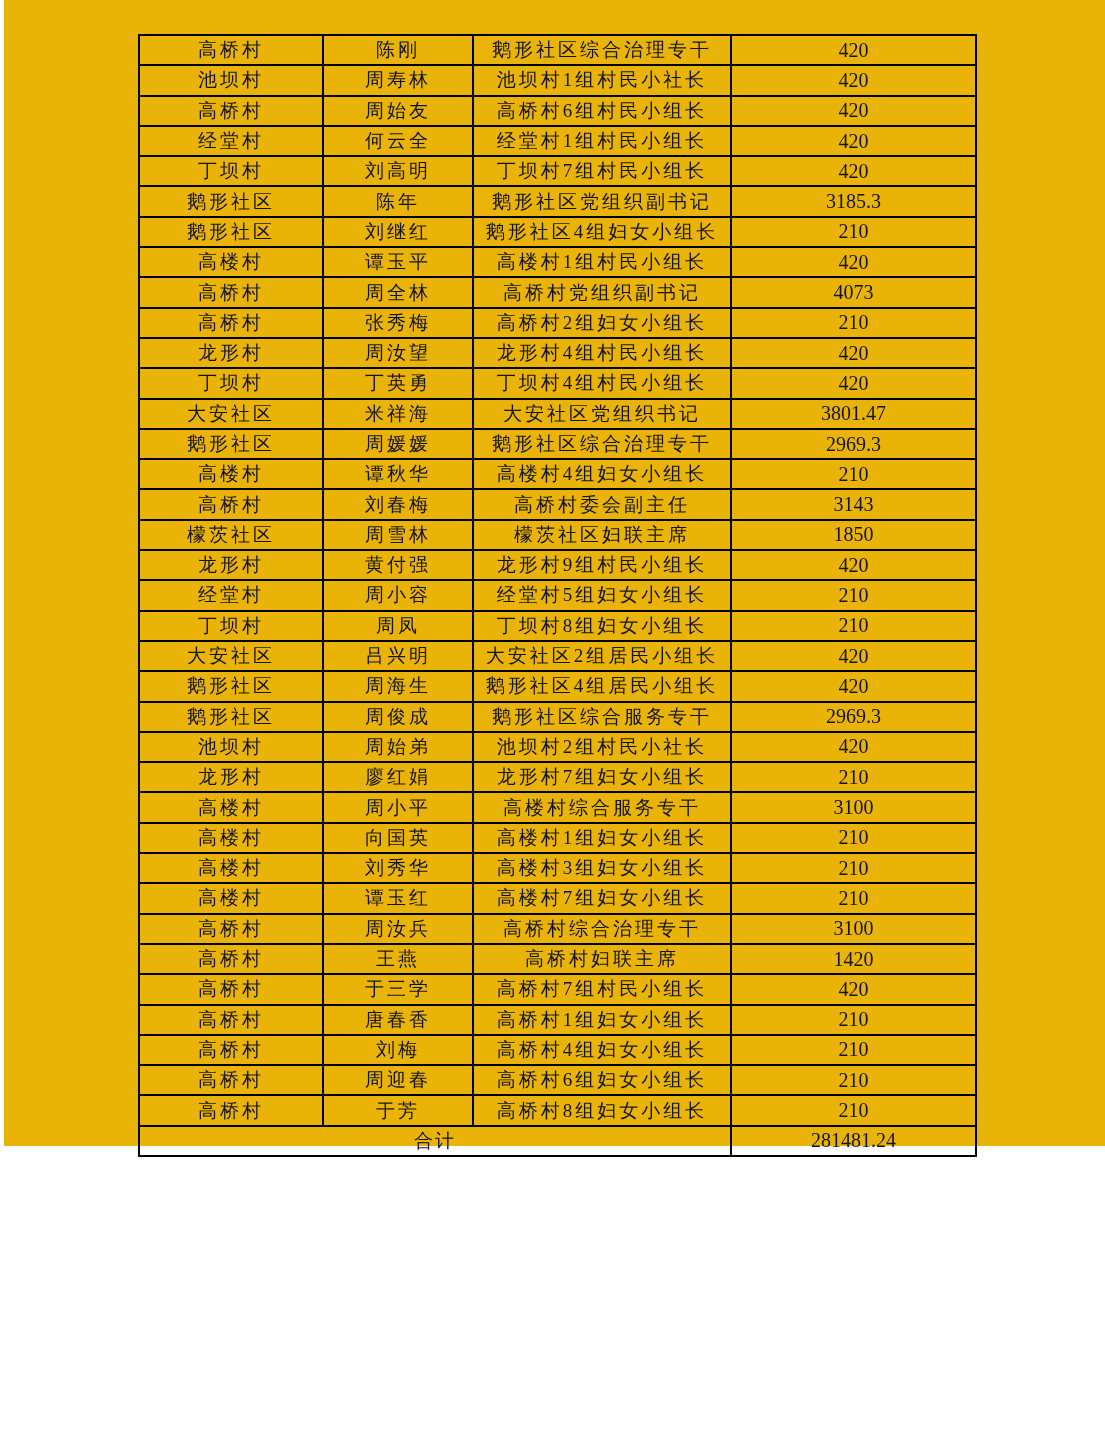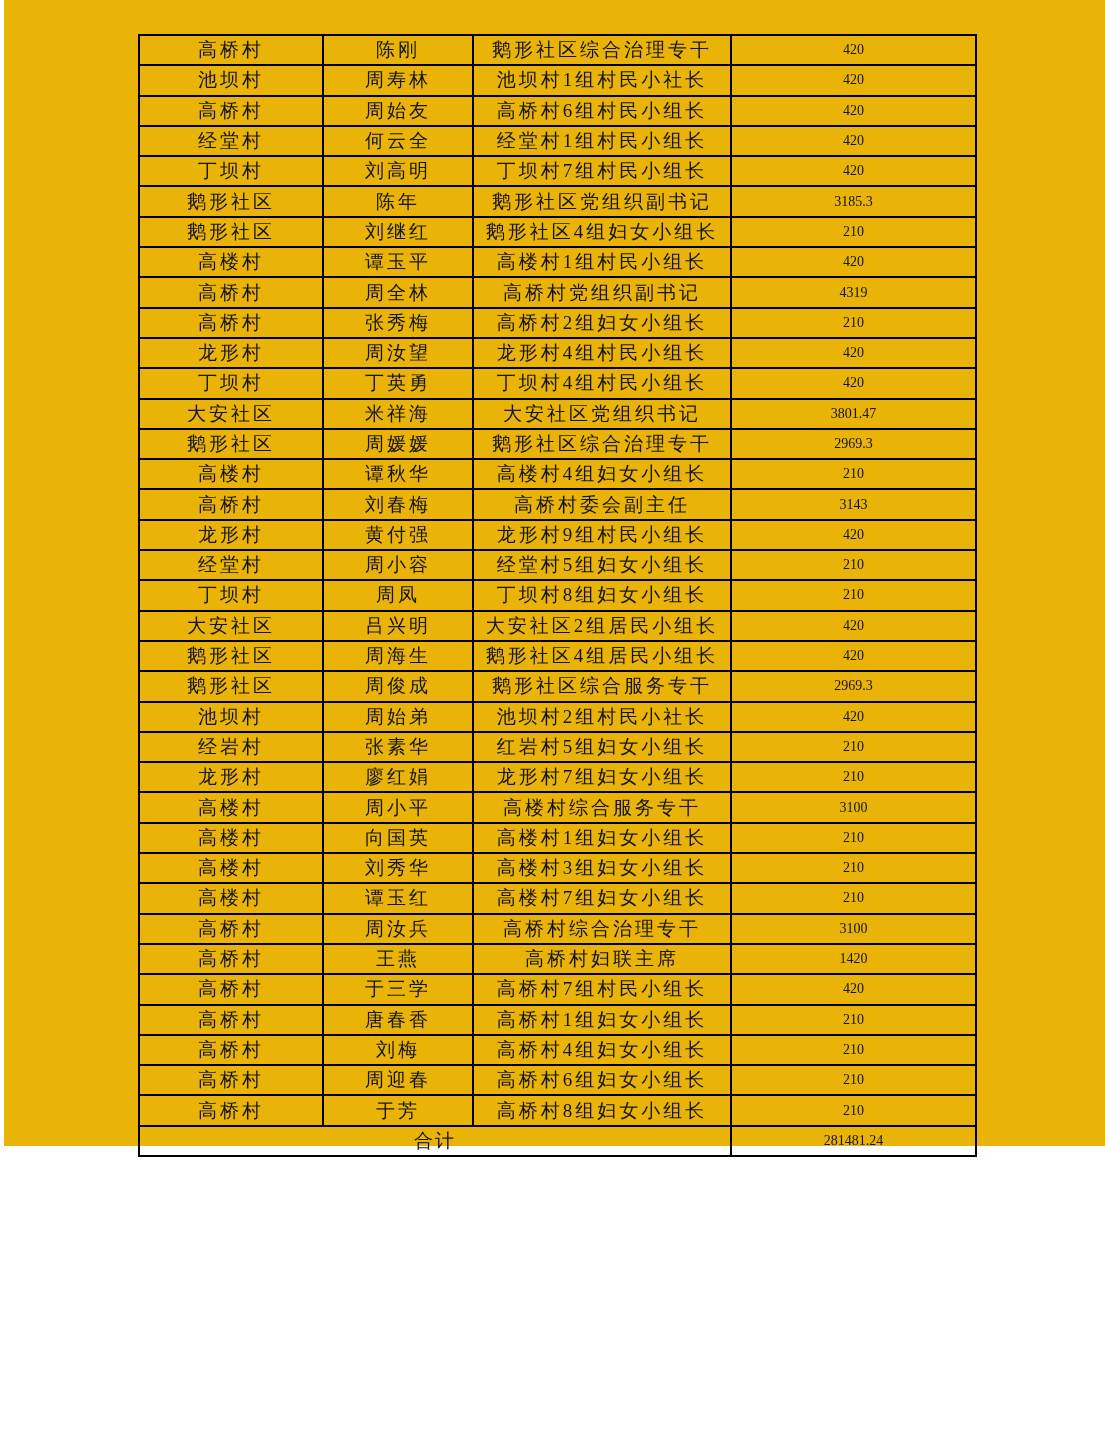--- a/index.html
+++ b/index.html
@@ -40,21 +40,21 @@
     padding: 0 2px;
     white-space: nowrap;
     overflow: hidden;
     color: #141414;
   }
   td.text-cell {
     font-size: 19px;
     letter-spacing: 3px;
   }
   td.amount-cell {
-    font-size: 14px;
+    font-size: 20px;
     letter-spacing: 0;
   }
   tfoot td.text-cell {
     letter-spacing: 2px;
   }
 </style>
 </head>
 <body>
 
 <div class="page">
@@ -111,21 +111,21 @@
         <tr>
           <td class="text-cell">高楼村</td>
           <td class="text-cell">谭玉平</td>
           <td class="text-cell">高楼村1组村民小组长</td>
           <td class="amount-cell">420</td>
         </tr>
         <tr>
           <td class="text-cell">高桥村</td>
           <td class="text-cell">周全林</td>
           <td class="text-cell">高桥村党组织副书记</td>
-          <td class="amount-cell">4319</td>
+          <td class="amount-cell">4073</td>
         </tr>
         <tr>
           <td class="text-cell">高桥村</td>
           <td class="text-cell">张秀梅</td>
           <td class="text-cell">高桥村2组妇女小组长</td>
           <td class="amount-cell">210</td>
         </tr>
         <tr>
           <td class="text-cell">龙形村</td>
           <td class="text-cell">周汝望</td>
@@ -156,20 +156,26 @@
           <td class="text-cell">高楼村4组妇女小组长</td>
           <td class="amount-cell">210</td>
         </tr>
         <tr>
           <td class="text-cell">高桥村</td>
           <td class="text-cell">刘春梅</td>
           <td class="text-cell">高桥村委会副主任</td>
           <td class="amount-cell">3143</td>
         </tr>
         <tr>
+          <td class="text-cell">檬茨社区</td>
+          <td class="text-cell">周雪林</td>
+          <td class="text-cell">檬茨社区妇联主席</td>
+          <td class="amount-cell">1850</td>
+        </tr>
+        <tr>
           <td class="text-cell">龙形村</td>
           <td class="text-cell">黄付强</td>
           <td class="text-cell">龙形村9组村民小组长</td>
           <td class="amount-cell">420</td>
         </tr>
         <tr>
           <td class="text-cell">经堂村</td>
           <td class="text-cell">周小容</td>
           <td class="text-cell">经堂村5组妇女小组长</td>
           <td class="amount-cell">210</td>
@@ -196,26 +202,20 @@
           <td class="text-cell">鹅形社区</td>
           <td class="text-cell">周俊成</td>
           <td class="text-cell">鹅形社区综合服务专干</td>
           <td class="amount-cell">2969.3</td>
         </tr>
         <tr>
           <td class="text-cell">池坝村</td>
           <td class="text-cell">周始弟</td>
           <td class="text-cell">池坝村2组村民小社长</td>
           <td class="amount-cell">420</td>
-        </tr>
-        <tr>
-          <td class="text-cell">经岩村</td>
-          <td class="text-cell">张素华</td>
-          <td class="text-cell">红岩村5组妇女小组长</td>
-          <td class="amount-cell">210</td>
         </tr>
         <tr>
           <td class="text-cell">龙形村</td>
           <td class="text-cell">廖红娟</td>
           <td class="text-cell">龙形村7组妇女小组长</td>
           <td class="amount-cell">210</td>
         </tr>
         <tr>
           <td class="text-cell">高楼村</td>
           <td class="text-cell">周小平</td>

